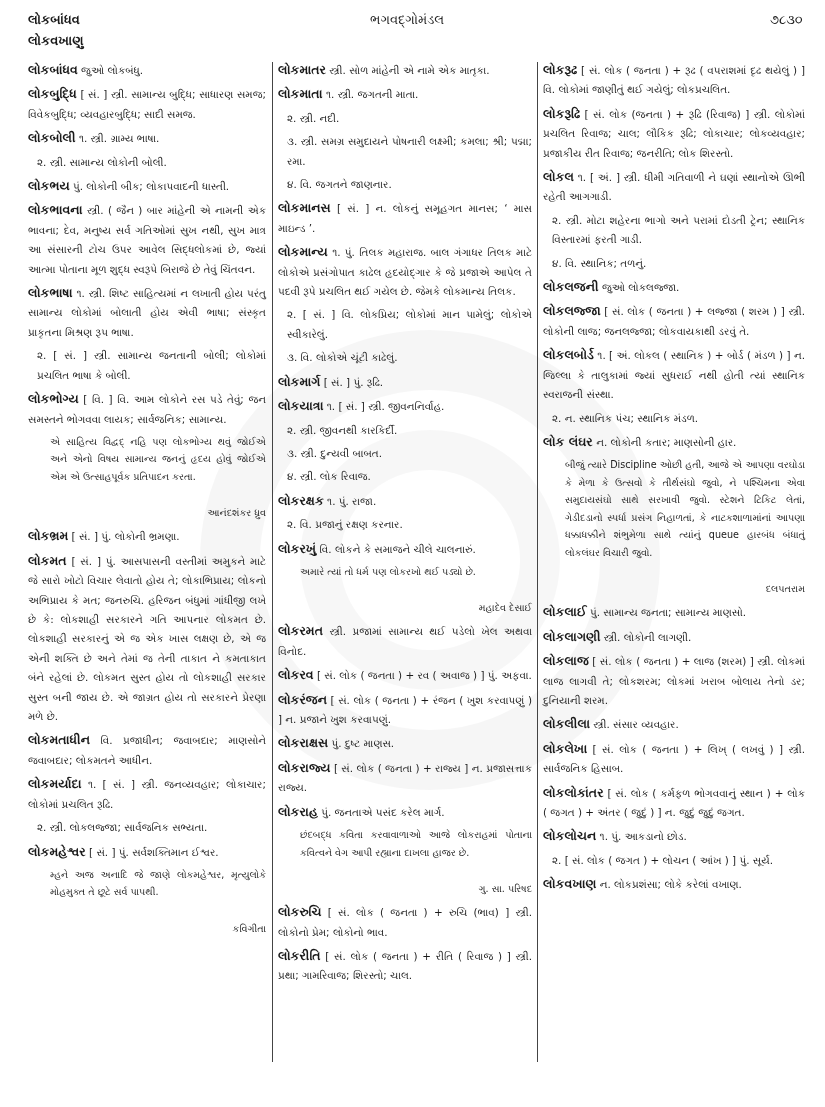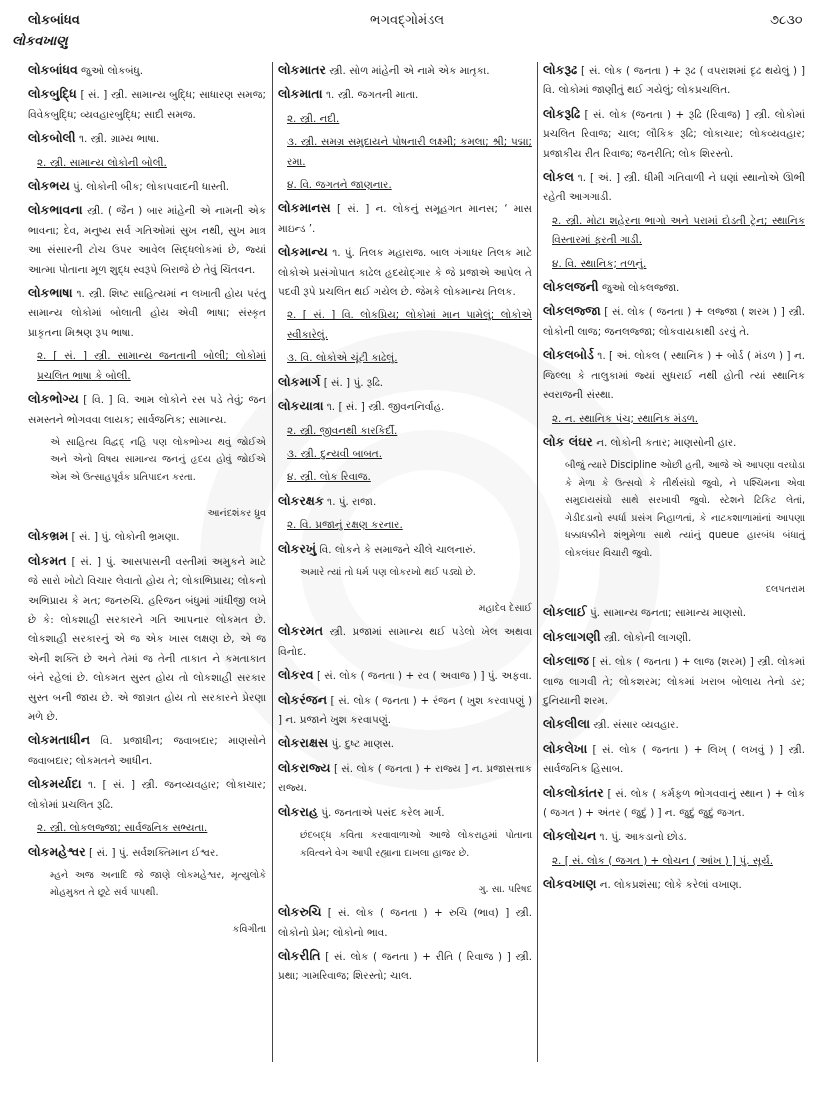--- a/index.html
+++ b/index.html
@@ -13,36 +13,36 @@
     border-radius: 50%; border: 60px solid rgba(0,0,0,0.035); box-sizing: border-box;
     pointer-events: none;
   }
   .watermark2 {
     position: absolute; left: 300px; top: 430px; width: 260px; height: 260px;
     border-radius: 50%; border: 40px solid rgba(0,0,0,0.03); box-sizing: border-box;
     pointer-events: none;
   }
   .header { position: absolute; top: 0; left: 0; width: 825px; height: 60px; }
   .guide1 { position: absolute; left: 28px; top: 12px; font-size: 13px; font-weight: bold; }
-  .guide2 { position: absolute; left: 12px; top: 33px; font-size: 13px; font-weight: bold; font-style: italic; }
+  .guide2 { position: absolute; left: 28px; top: 33px; font-size: 13px; font-weight: bold; }
   .title { position: absolute; left: 370px; top: 12px; font-size: 13px; font-weight: normal; }
   .pageno { position: absolute; left: 770px; top: 12px; font-size: 13px; font-weight: normal; }
 
   .col { position: absolute; top: 60px; font-size: 10.4px; line-height: 19.4px; }
   .col1 { left: 28px; width: 238px; }
   .col2 { left: 278px; width: 254px; }
   .col3 { left: 543px; width: 262px; }
   .divider { position: absolute; top: 62px; width: 1px; background: #444; }
   .d1 { left: 272px; height: 1000px; }
   .d2 { left: 537px; height: 1000px; }
 
   .entry { margin-bottom: 4px; text-align: justify; }
   .hw { font-weight: bold; font-size: 12.5px; }
   .def { }
-  .sense { padding-left: 9px; margin-bottom: 4px; text-align: justify; text-decoration: underline; }
+  .sense { padding-left: 9px; margin-bottom: 4px; text-align: justify; }
   .quote { padding-left: 22px; font-size: 9.6px; line-height: 17.5px; text-align: justify; margin-bottom: 2px; }
   .attr { text-align: right; font-size: 9.6px; line-height: 16px; margin-bottom: 5px; margin-top: 20px; }
 </style>
 </head>
 <body>
 
 <div class="watermark"></div>
 <div class="watermark2"></div>
 
 <div class="header">

